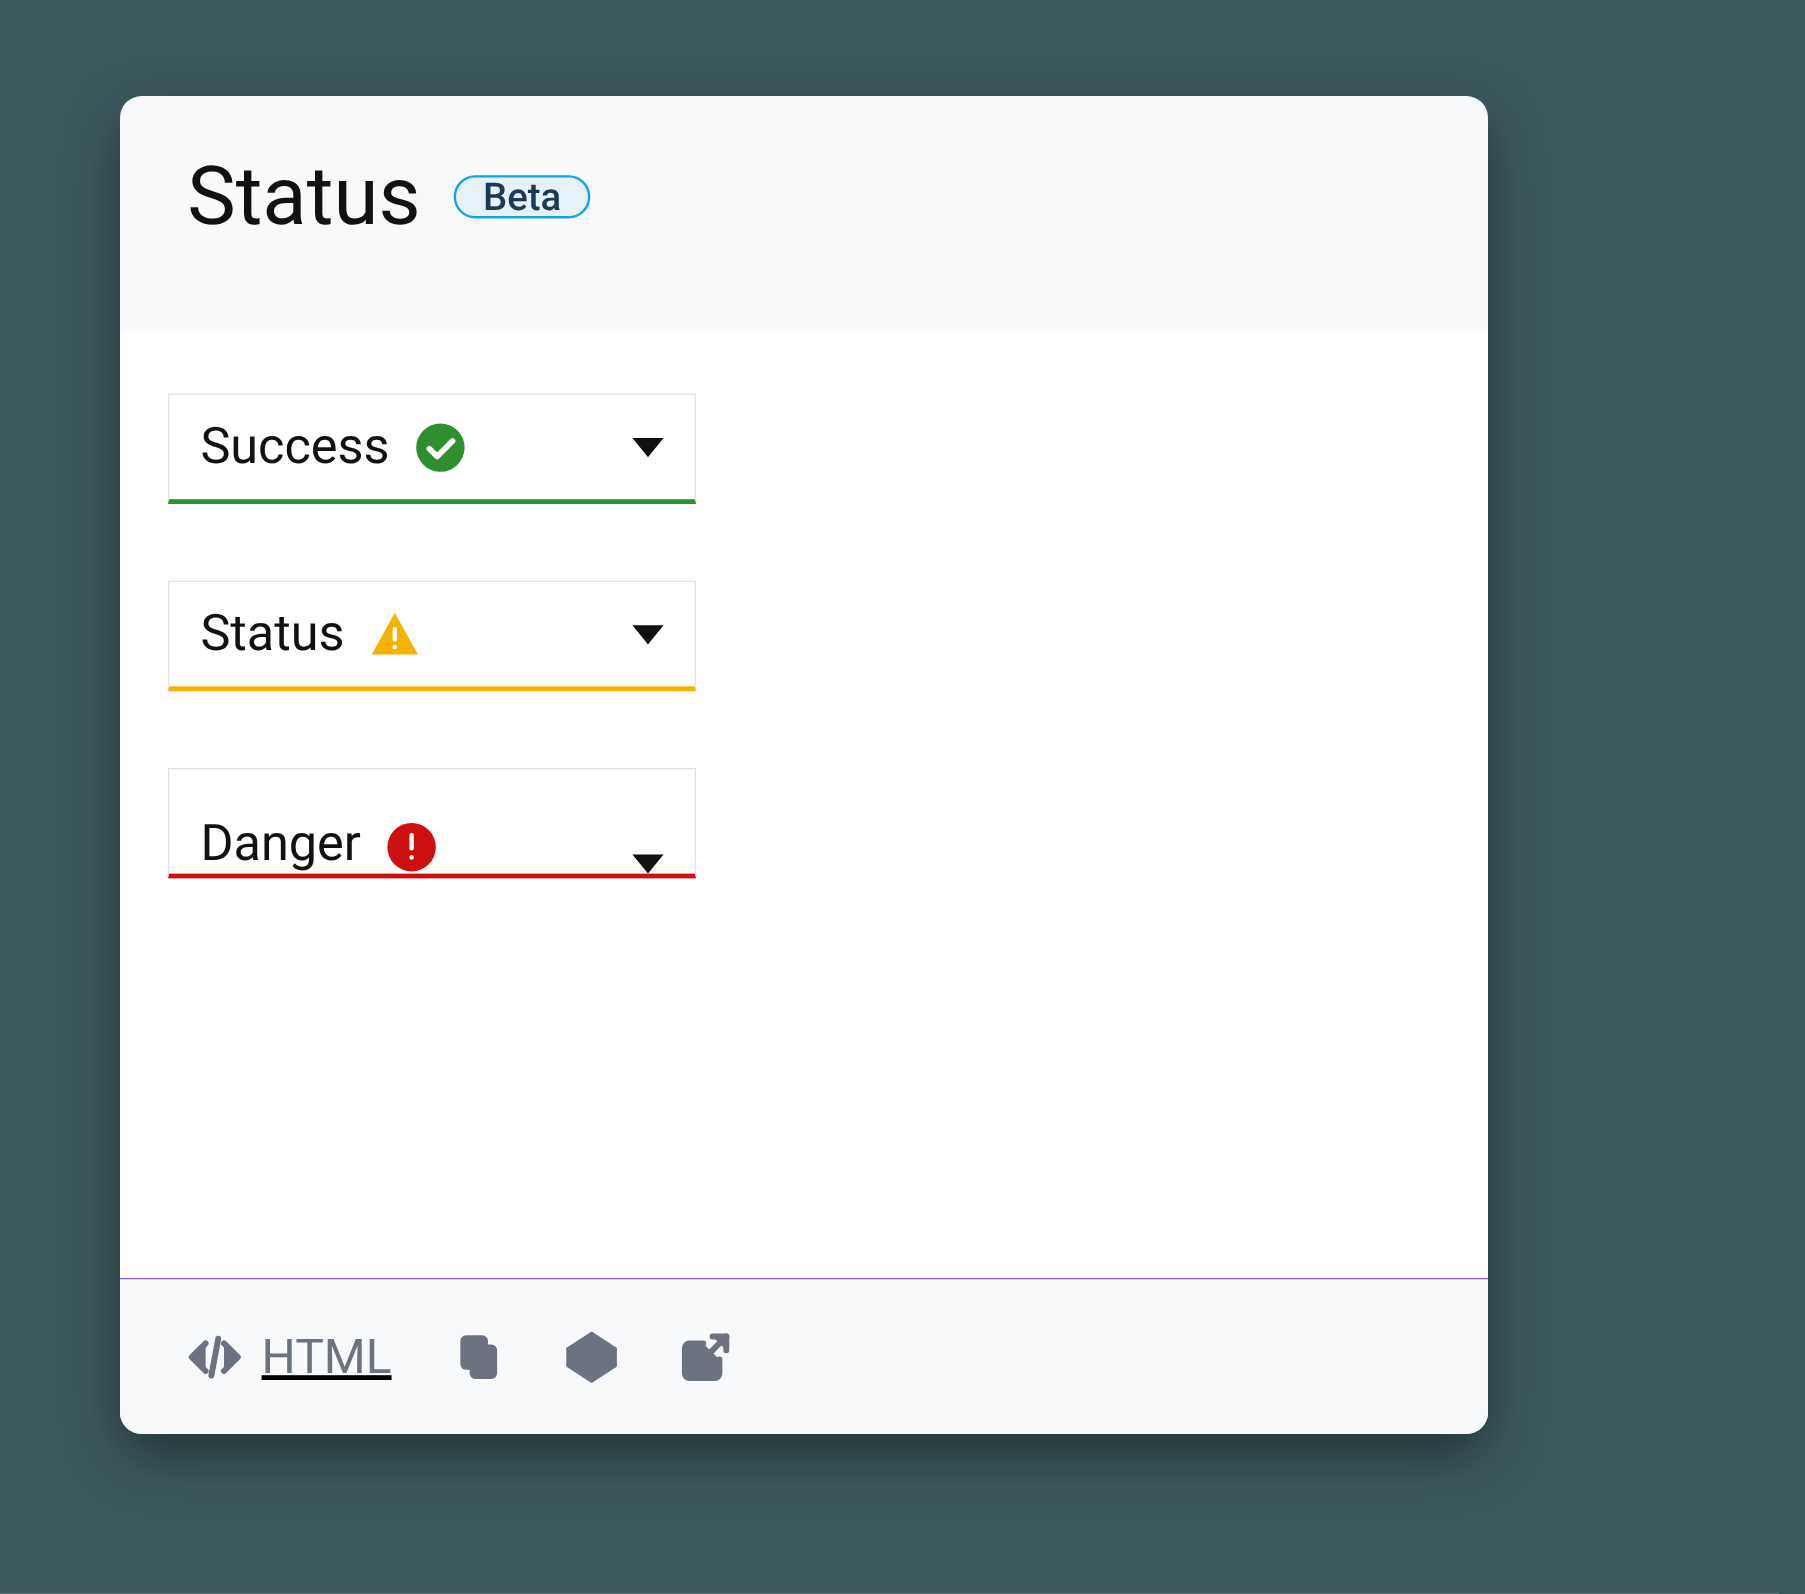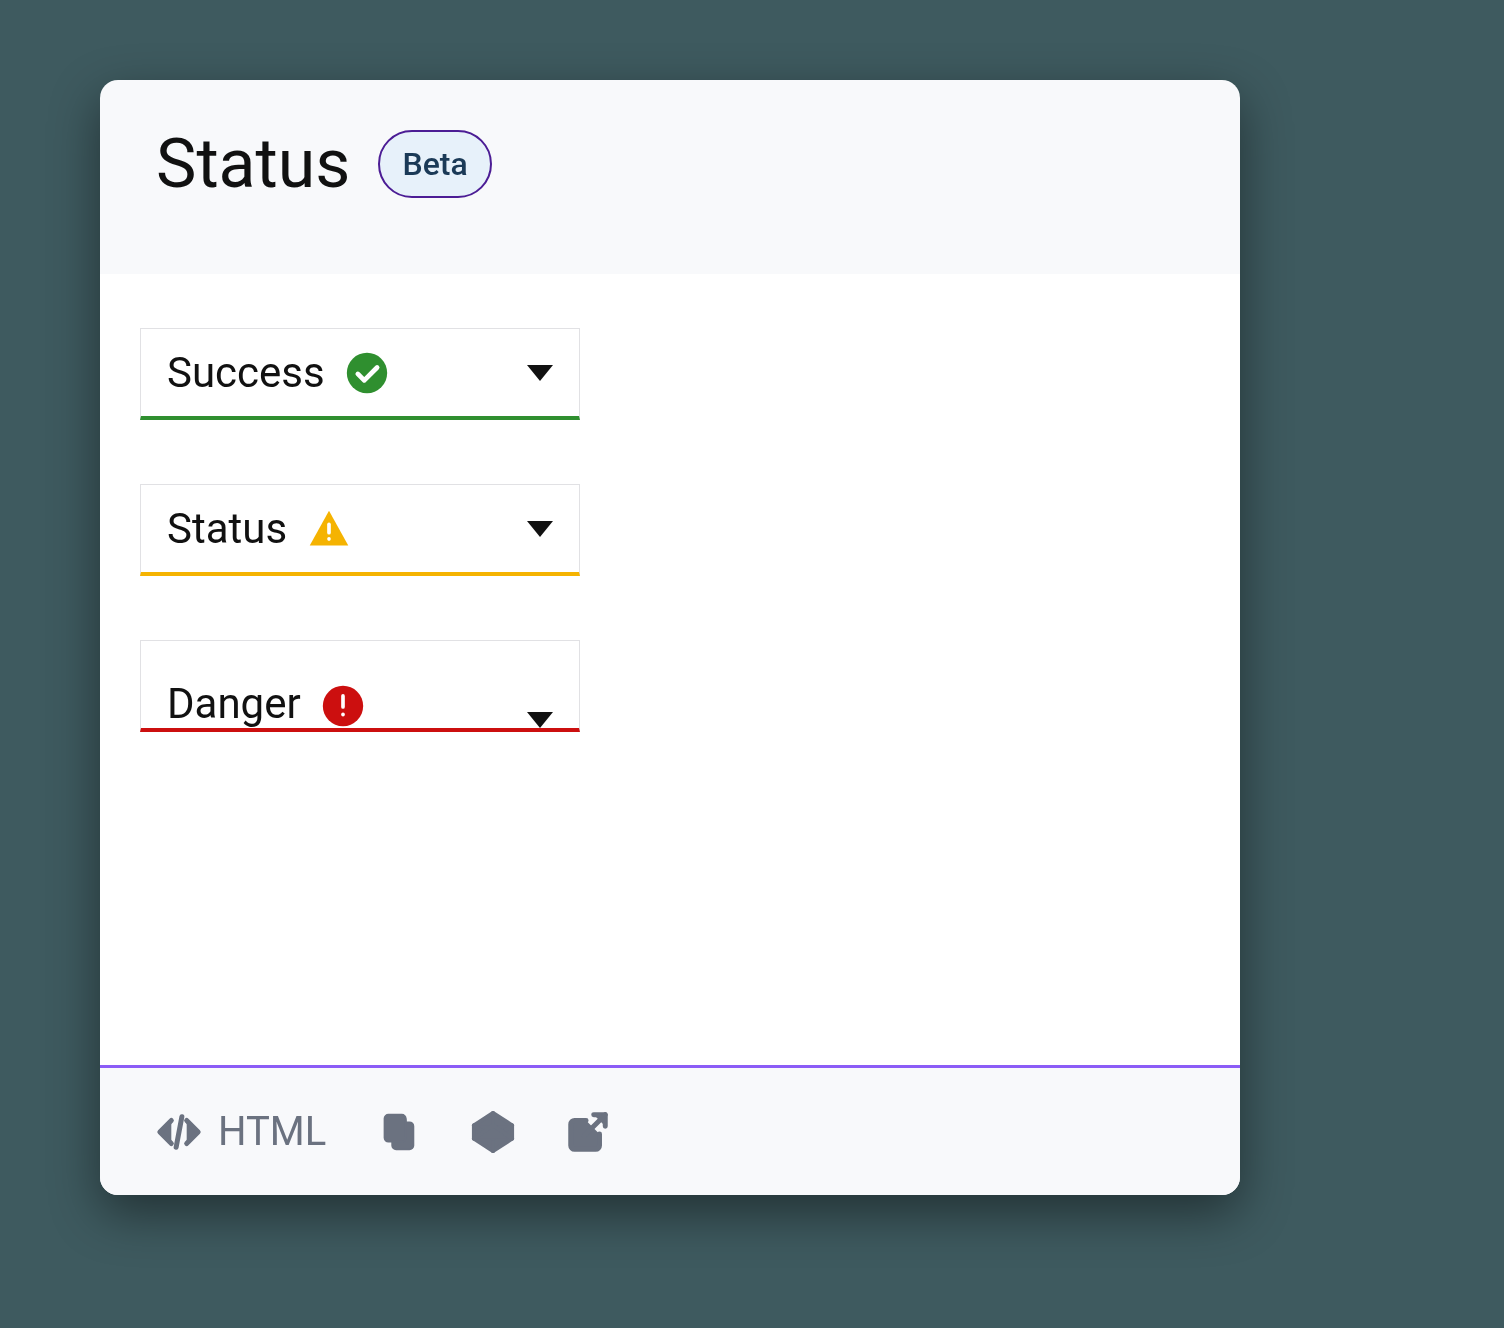--- a/index.html
+++ b/index.html
@@ -30,25 +30,25 @@
   }
   .card-title {
     font-size: 68px;
     font-weight: 400;
     color: #111;
   }
   .beta-badge {
     display: inline-flex;
     align-items: center;
     justify-content: center;
-    height: 68px;
+    height: 36px;
     padding: 0 22px;
     border-radius: 999px;
     background: #e7f1fa;
-    border: 2px solid #4c1d95;
+    border: 2px solid #0ea5e9;
     color: #1b3a57;
     font-size: 32px;
     font-weight: 500;
   }
   .preview-area {
     background: #ffffff;
     margin: 36px 0 0 0;
     padding: 54px 56px 44px 40px;
     flex: 1;
   }
@@ -83,27 +83,28 @@
     display: flex;
     align-items: center;
   }
   .caret {
     width: 0; height: 0;
     border-left: 13px solid transparent;
     border-right: 13px solid transparent;
     border-top: 16px solid #111;
   }
   .card-footer {
-    border-top: 3px solid #8b5cf6;
+    border-top: 1px solid #8b5cf6;
     background: #f8f9fb;
     height: 130px;
     display: flex;
     align-items: center;
     gap: 49px;
     padding: 0 56px;
+    text-decoration: underline;
   }
   .footer-btn {
     display: inline-flex;
     align-items: center;
     gap: 16px;
     color: #6b7280;
     font-size: 40px;
     cursor: pointer;
   }
   .footer-icon {

